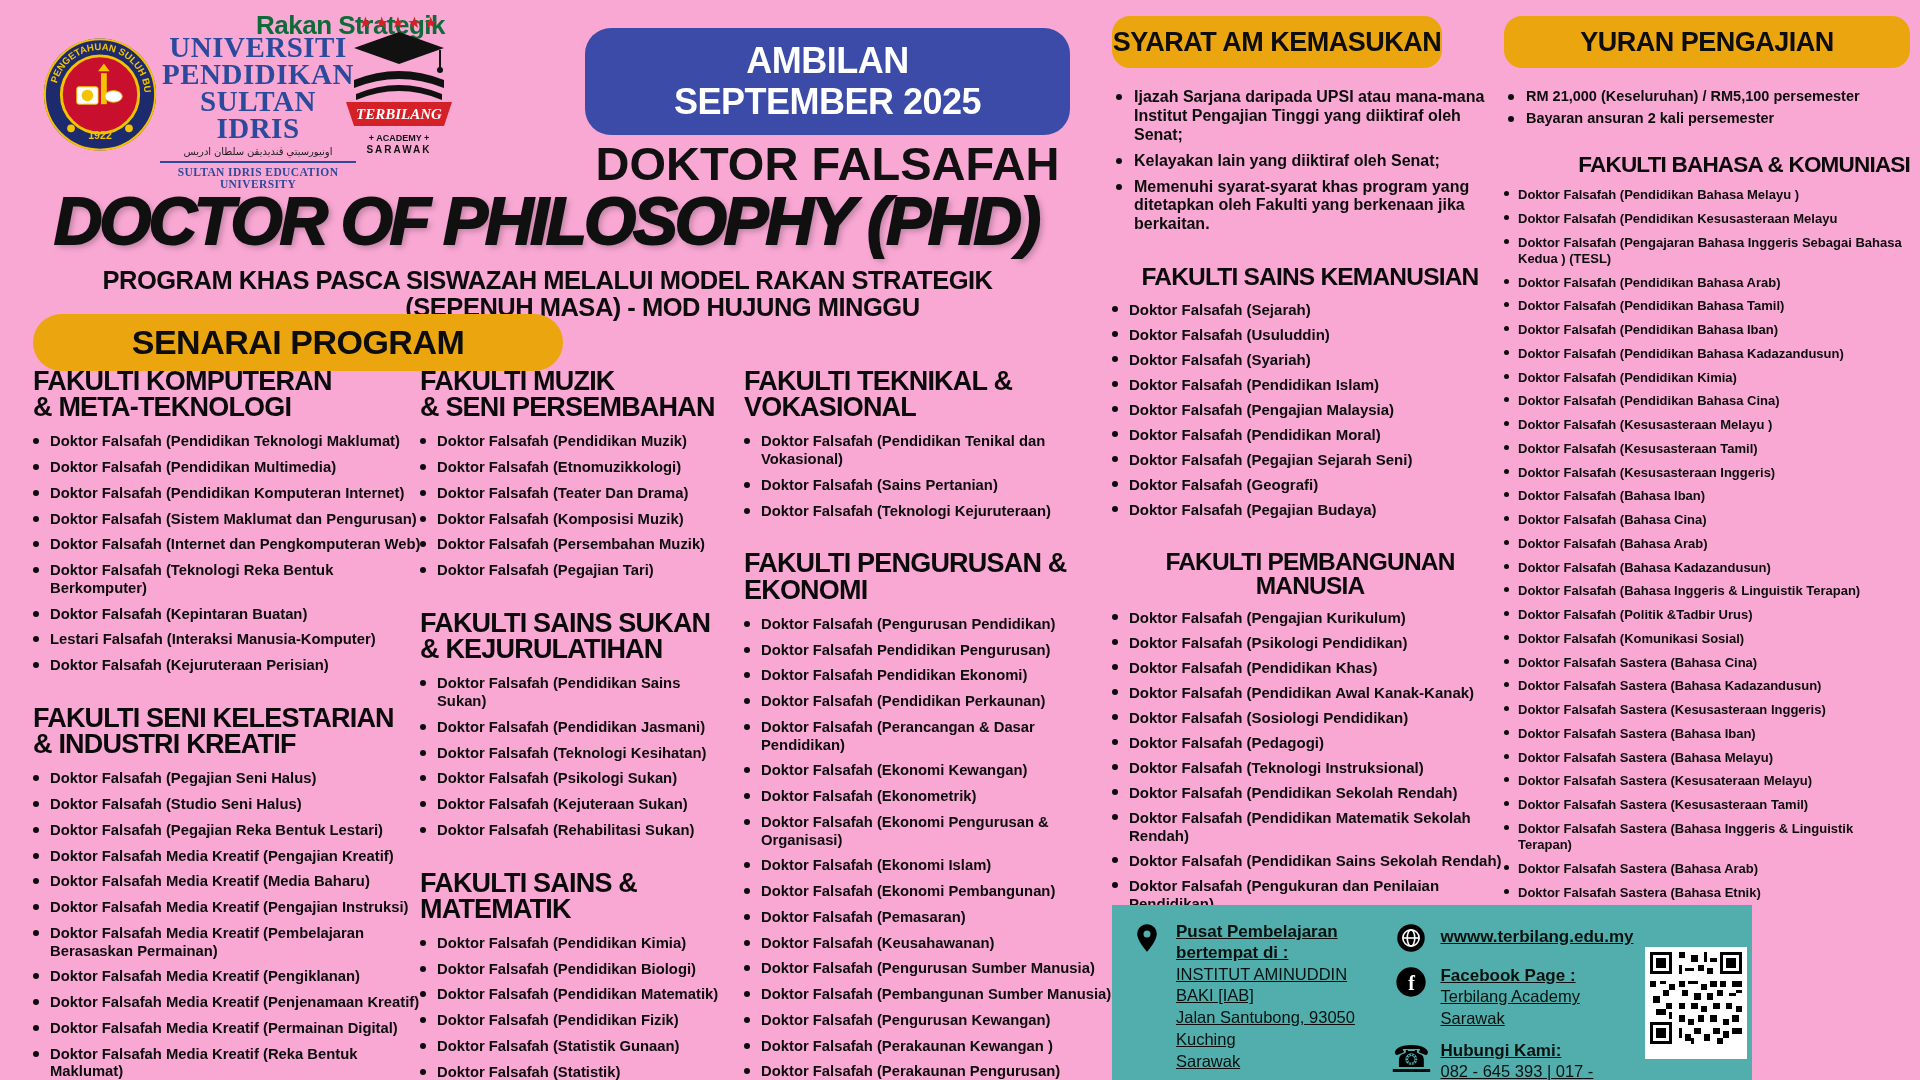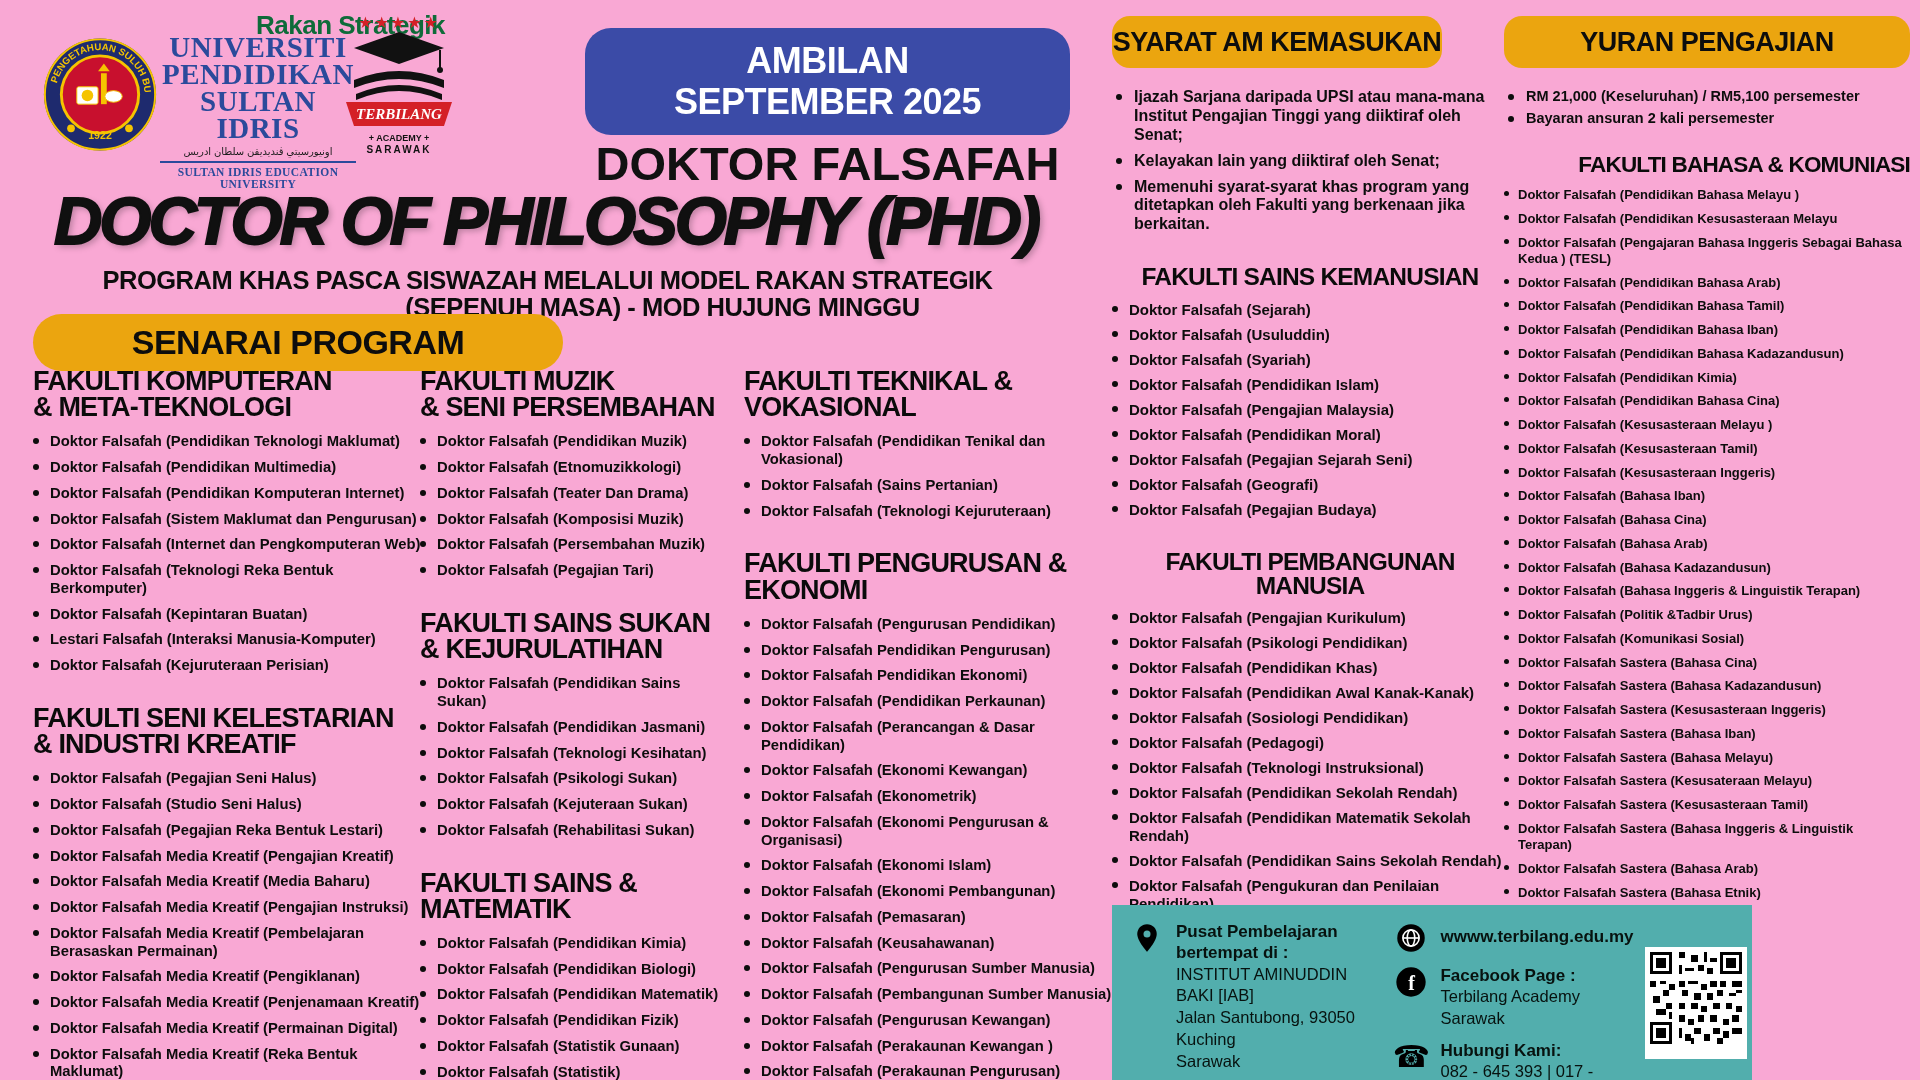--- a/index.html
+++ b/index.html
@@ -57,21 +57,21 @@
   .col4 .fac{margin-top:14px;margin-bottom:10px;}
   .col4 .fac-title{font-size:24.5px;text-align:center;margin-bottom:12px;}
   .col4 .item{font-size:15px;margin-bottom:7px;}
   .col5 .req{font-size:14.5px;margin-bottom:5px;}
   .col5 .fac{margin-top:12px;}
   .col5 .fac-title{font-size:22.5px;margin-bottom:11px;text-align:right;}
   .col5 .item{font-size:13px;margin-bottom:7.5px;line-height:1.25;gap:9px;}
   .col5 .item .dot{width:5px;height:5px;margin-top:4px;}
   
   .footer{position:absolute;left:1112px;top:905px;width:640px;height:175px;background:#52aead;
-    display:flex;align-items:flex-start;padding:16px 14px 0 18px;box-sizing:border-box;gap:10px;}
+    display:flex;align-items:flex-start;padding:16px 14px 0 18px;box-sizing:border-box;gap:10px;text-decoration:underline;}
   .f-block{display:flex;flex-direction:column;gap:10px;}
   .f-row{display:flex;gap:12px;align-items:flex-start;}
   .f-icon{flex:0 0 34px;width:34px;height:34px;display:flex;align-items:center;justify-content:center;}
   .f-title{font-weight:bold;font-size:17px;line-height:1.25;color:#07120f;}
   .f-text{font-size:16.5px;line-height:1.32;color:#07120f;}
   .f-left{width:314px;}
   .f-mid{width:340px;}
   .phone-glyph{font-size:30px;line-height:1;color:#000;}
   .qr-box{margin-left:2px;margin-top:26px;background:#fff;padding:5px;width:102px;height:102px;}
   .qr-box svg{display:block;width:92px;height:92px;}

